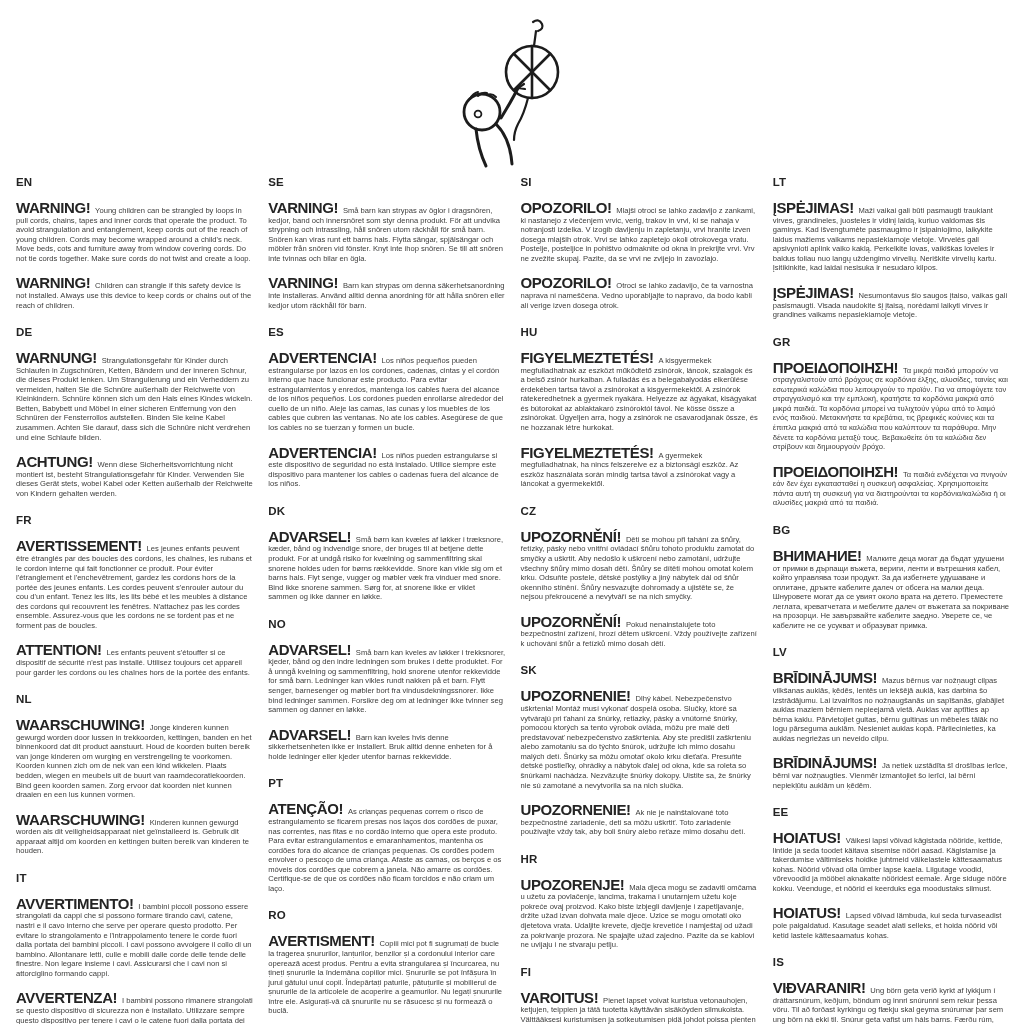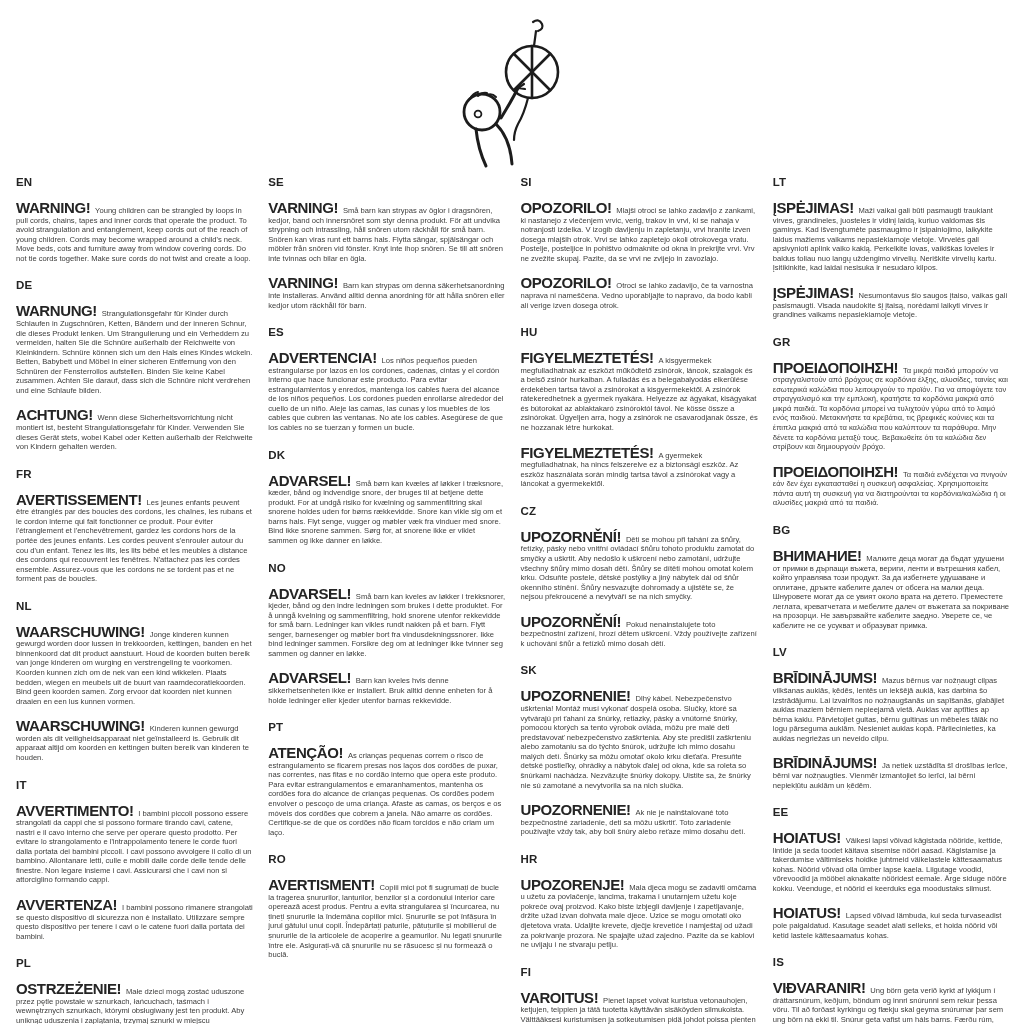--- a/index.html
+++ b/index.html
@@ -54,29 +54,31 @@
       <path d="M72 112 q14 14 16 40" stroke-width="3"></path>
       <path d="M52 117 q2 20 10 37" stroke-width="3"></path>
     </svg>
   </div>
 
   <div class="cols">
     <div class="col">
         <div class="section">
       <div class="lang-code">EN</div>
     <p class="warn"><span class="hd">WARNING! </span><span class="bd">Young children can be strangled by loops in pull cords, chains, tapes and inner cords that operate the product. To avoid strangulation and entanglement, keep cords out of the reach of young children. Cords may become wrapped around a child's neck. Move beds, cots and furniture away from window covering cords. Do not tie cords together. Make sure cords do not twist and create a loop.</span></p>
+          <p class="warn"><span class="hd">WARNING! </span><span class="bd">Children can strangle if this safety device is not installed. Always use this device to keep cords or chains out of the reach of children.</span></p>
         </div>
         <div class="section">
       <div class="lang-code">DE</div>
     <p class="warn"><span class="hd">WARNUNG! </span><span class="bd">Strangulationsgefahr für Kinder durch Schlaufen in Zugschnüren, Ketten, Bändern und der inneren Schnur, die dieses Produkt lenken. Um Strangulierung und ein Verheddern zu vermeiden, halten Sie die Schnüre außerhalb der Reichweite von Kleinkindern. Schnüre können sich um den Hals eines Kindes wickeln. Betten, Babybett und Möbel in einer sicheren Entfernung von den Schnüren der Fensterrollos aufstellen. Binden Sie keine Kabel zusammen. Achten Sie darauf, dass sich die Schnüre nicht verdrehen und eine Schlaufe bilden.</span></p>
           <p class="warn"><span class="hd">ACHTUNG! </span><span class="bd">Wenn diese Sicherheitsvorrichtung nicht montiert ist, besteht Strangulationsgefahr für Kinder. Verwenden Sie dieses Gerät stets, wobei Kabel oder Ketten außerhalb der Reichweite von Kindern gehalten werden.</span></p>
         </div>
         <div class="section">
       <div class="lang-code">FR</div>
     <p class="warn"><span class="hd">AVERTISSEMENT! </span><span class="bd">Les jeunes enfants peuvent être étranglés par des boucles des cordons, les chaînes, les rubans et le cordon interne qui fait fonctionner ce produit. Pour éviter l'étranglement et l'enchevêtrement, gardez les cordons hors de la portée des jeunes enfants. Les cordes peuvent s'enrouler autour du cou d'un enfant. Tenez les lits, les lits bébé et les meubles à distance des cordons qui recouvrent les fenêtres. N'attachez pas les cordes ensemble. Assurez-vous que les cordons ne se tordent pas et ne forment pas de boucles.</span></p>
+          <p class="warn"><span class="hd">ATTENTION! </span><span class="bd">Les enfants peuvent s'étouffer si ce dispositif de sécurité n'est pas installé. Utilisez toujours cet appareil pour garder les cordons ou les chaînes hors de la portée des enfants.</span></p>
         </div>
         <div class="section">
       <div class="lang-code">NL</div>
     <p class="warn"><span class="hd">WAARSCHUWING! </span><span class="bd">Jonge kinderen kunnen gewurgd worden door lussen in trekkoorden, kettingen, banden en het binnenkoord dat dit product aanstuurt. Houd de koorden buiten bereik van jonge kinderen om wurging en verstrengeling te voorkomen. Koorden kunnen zich om de nek van een kind wikkelen. Plaats bedden, wiegen en meubels uit de buurt van raamdecoratiekoorden. Bind geen koorden samen. Zorg ervoor dat koorden niet kunnen draaien en een lus kunnen vormen.</span></p>
           <p class="warn"><span class="hd">WAARSCHUWING! </span><span class="bd">Kinderen kunnen gewurgd worden als dit veiligheidsapparaat niet geïnstalleerd is. Gebruik dit apparaat altijd om koorden en kettingen buiten bereik van kinderen te houden.</span></p>
         </div>
         <div class="section">
       <div class="lang-code">IT</div>
     <p class="warn"><span class="hd">AVVERTIMENTO! </span><span class="bd">I bambini piccoli possono essere strangolati da cappi che si possono formare tirando cavi, catene, nastri e il cavo interno che serve per operare questo prodotto. Per evitare lo strangolamento e l'intrappolamento tenere le corde fuori dalla portata dei bambini piccoli. I cavi possono avvolgere il collo di un bambino. Allontanare letti, culle e mobili dalle corde delle tende delle finestre. Non legare insieme i cavi. Assicurarsi che i cavi non si attorciglino formando cappi.</span></p>
           <p class="warn"><span class="hd">AVVERTENZA! </span><span class="bd">I bambini possono rimanere strangolati se questo dispositivo di sicurezza non è installato. Utilizzare sempre questo dispositivo per tenere i cavi o le catene fuori dalla portata dei bambini.</span></p>
@@ -88,20 +90,21 @@
       </div>
     <div class="col">
         <div class="section">
       <div class="lang-code">SE</div>
     <p class="warn"><span class="hd">VARNING! </span><span class="bd">Små barn kan strypas av öglor i dragsnören, kedjor, band och innersnöret som styr denna produkt. För att undvika strypning och intrassling, håll snören utom räckhåll för små barn. Snören kan viras runt ett barns hals. Flytta sängar, spjälsängar och möbler från snören vid fönster. Knyt inte ihop snören. Se till att snören inte tvinnas och bilar en ögla.</span></p>
           <p class="warn"><span class="hd">VARNING! </span><span class="bd">Barn kan strypas om denna säkerhetsanordning inte installeras. Använd alltid denna anordning för att hålla snören eller kedjor utom räckhåll för barn.</span></p>
         </div>
         <div class="section">
       <div class="lang-code">ES</div>
     <p class="warn"><span class="hd">ADVERTENCIA! </span><span class="bd">Los niños pequeños pueden estrangularse por lazos en los cordones, cadenas, cintas y el cordón interno que hace funcionar este producto. Para evitar estrangulamientos y enredos, mantenga los cables fuera del alcance de los niños pequeños. Los cordones pueden enrollarse alrededor del cuello de un niño. Aleje las camas, las cunas y los muebles de los cables que cubren las ventanas. No ate los cables. Asegúrese de que los cables no se tuerzan y formen un bucle.</span></p>
+          <p class="warn"><span class="hd">ADVERTENCIA! </span><span class="bd">Los niños pueden estrangularse si este dispositivo de seguridad no está instalado. Utilice siempre este dispositivo para mantener los cables o cadenas fuera del alcance de los niños.</span></p>
         </div>
         <div class="section">
       <div class="lang-code">DK</div>
     <p class="warn"><span class="hd">ADVARSEL! </span><span class="bd">Små børn kan kvæles af løkker i træksnore, kæder, bånd og indvendige snore, der bruges til at betjene dette produkt. For at undgå risiko for kvælning og sammenfiltring skal snorene holdes uden for børns rækkevidde. Snore kan vikle sig om et barns hals. Flyt senge, vugger og møbler væk fra vinduer med snore. Bind ikke snorene sammen. Sørg for, at snorene ikke er viklet sammen og ikke danner en løkke.</span></p>
         </div>
         <div class="section">
       <div class="lang-code">NO</div>
     <p class="warn"><span class="hd">ADVARSEL! </span><span class="bd">Små barn kan kveles av løkker i trekksnorer, kjeder, bånd og den indre ledningen som brukes i dette produktet. For å unngå kvelning og sammenfiltring, hold snorene utenfor rekkevidde for små barn. Ledninger kan vikles rundt nakken på et barn. Flytt senger, barnesenger og møbler bort fra vindusdekningssnorer. Ikke bind ledninger sammen. Forsikre deg om at ledninger ikke tvinner seg sammen og danner en løkke.</span></p>
           <p class="warn"><span class="hd">ADVARSEL! </span><span class="bd">Barn kan kveles hvis denne sikkerhetsenheten ikke er installert. Bruk alltid denne enheten for å holde ledninger eller kjeder utenfor barnas rekkevidde.</span></p>
         </div>

